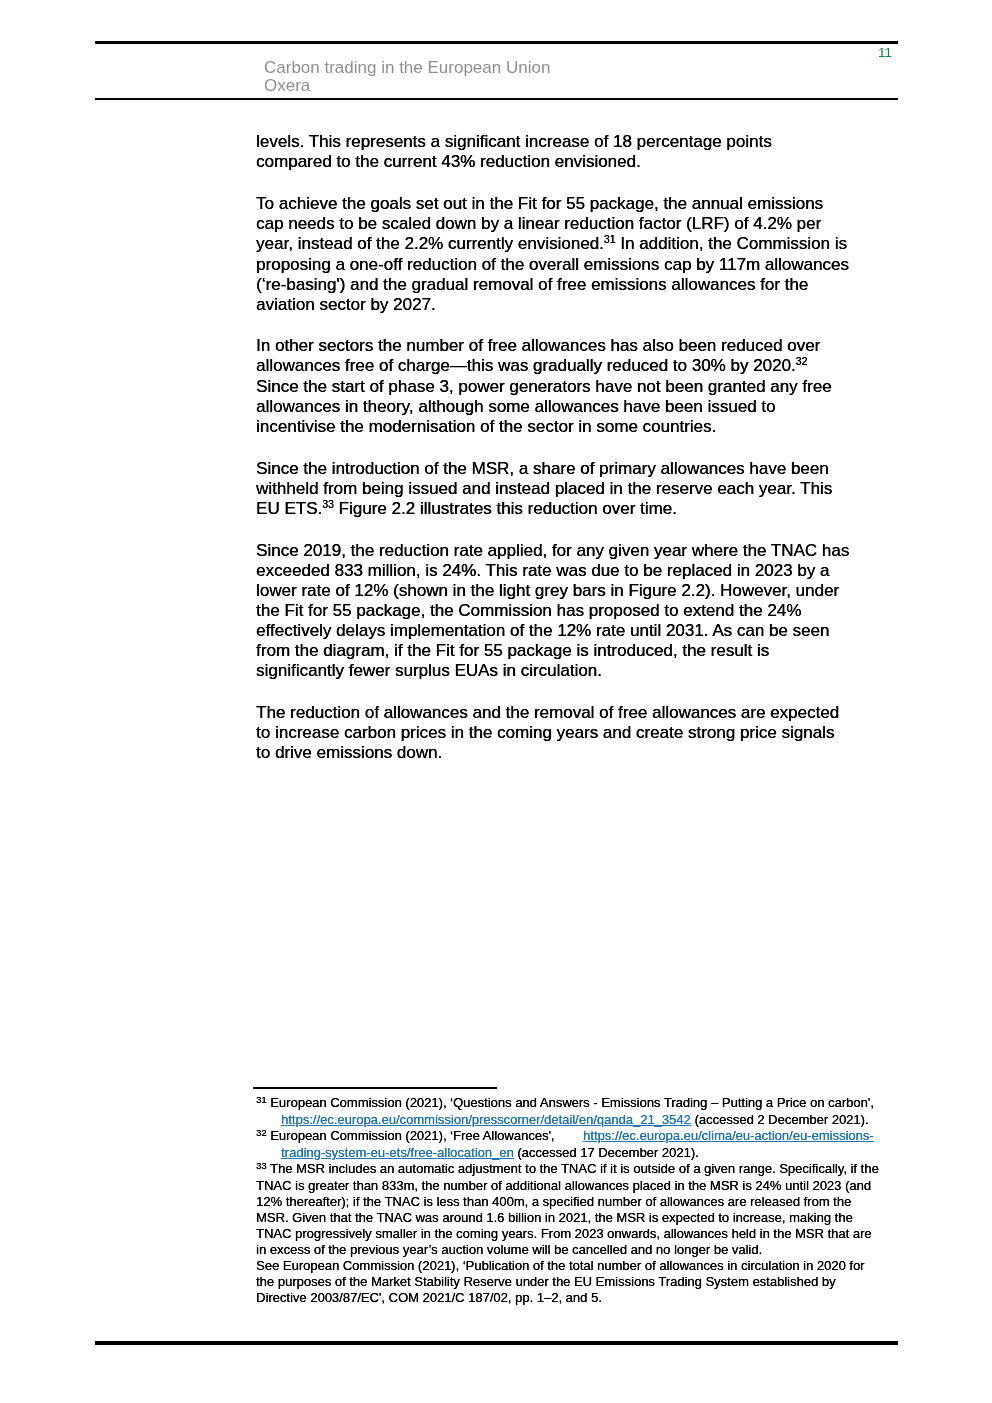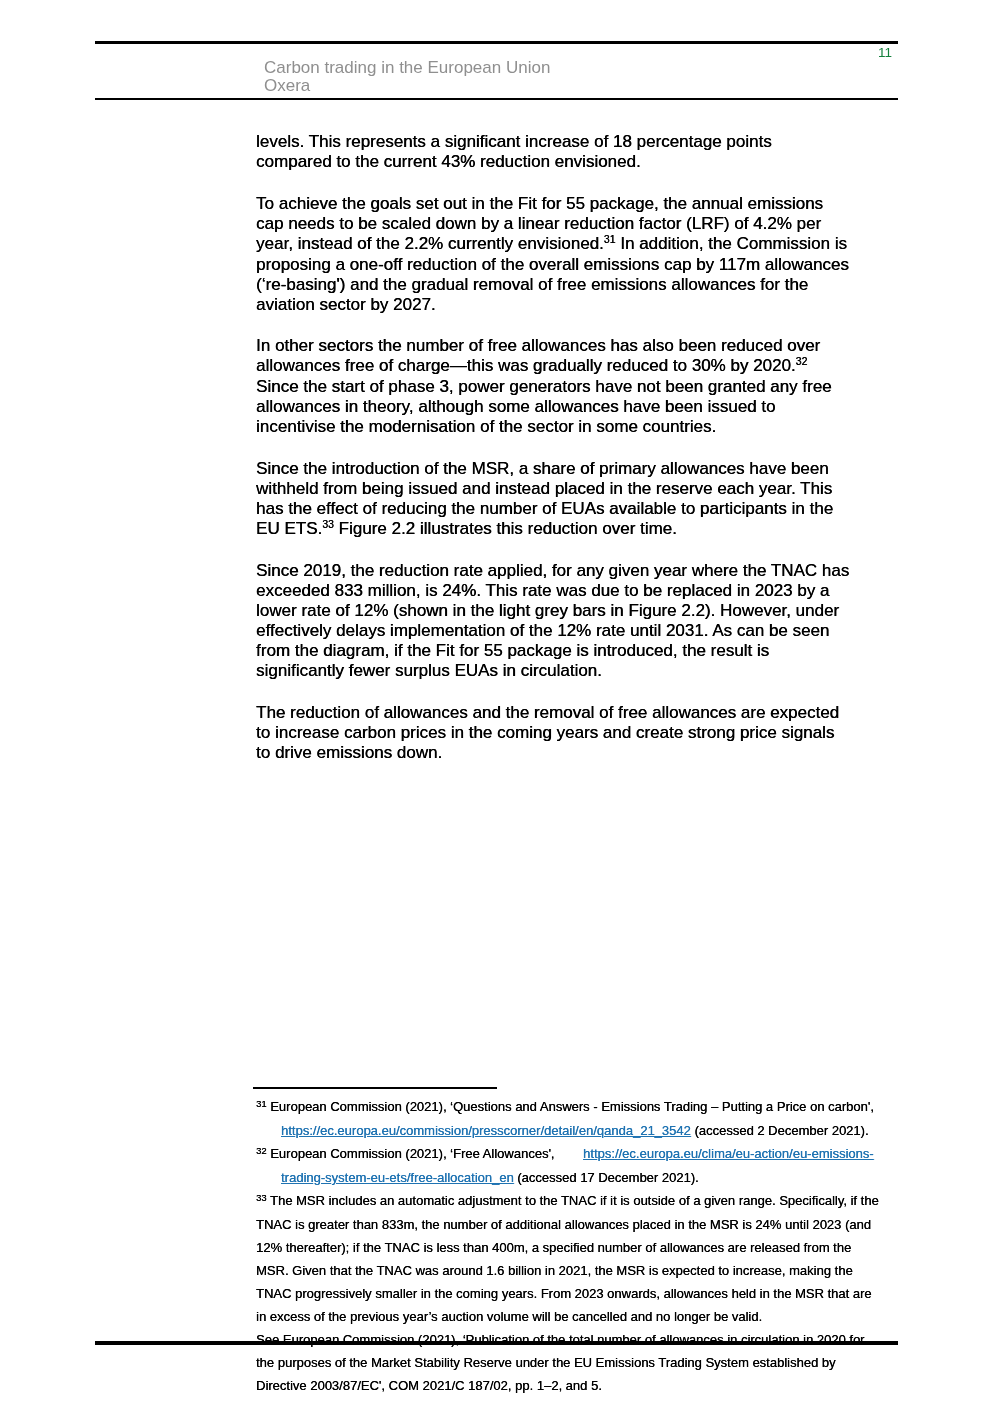--- a/index.html
+++ b/index.html
@@ -26,21 +26,21 @@
     color:#15803d;font-size:13.5px;
   }
   .body-text{
     position:absolute;left:256px;top:132px;width:700px;
     font-size:17px;line-height:20px;
     text-shadow:0.33px 0 0 currentColor;
   }
   .body-text .para{margin:0 0 21.5px 0;}
   .footnotes{
     position:absolute;left:256px;top:1095px;width:700px;
-    font-size:13px;line-height:23px;
+    font-size:13px;line-height:16px;
     text-shadow:0.25px 0 0 currentColor;
   }
   .footnotes .para{margin:0;}
   .line{white-space:pre;}
   .body-text .sup{font-size:10.5px;position:relative;top:-6px;}
   .footnotes .sup{font-size:9.5px;position:relative;top:-4px;}
   .link{color:#1f73b2;text-decoration:underline;cursor:pointer;padding-left:25px;}
 </style>
 </head>
 <body>
@@ -74,27 +74,27 @@
       <div class="para">
         <div class="line"><span>In other sectors the number of free allowances has also been reduced over</span></div>
         <div class="line"><span>allowances free of charge—this was gradually reduced to 30% by 2020.</span><span class="sup">32</span></div>
         <div class="line"><span>Since the start of phase 3, power generators have not been granted any free</span></div>
         <div class="line"><span>allowances in theory, although some allowances have been issued to</span></div>
         <div class="line"><span>incentivise the modernisation of the sector in some countries.</span></div>
       </div>
       <div class="para">
         <div class="line"><span>Since the introduction of the MSR, a share of primary allowances have been</span></div>
         <div class="line"><span>withheld from being issued and instead placed in the reserve each year. This</span></div>
-        <div class="line"><span>has the effect of reducing the number of EUAs available to participants in the</span></div>
         <div class="line"><span>EU ETS.</span><span class="sup">33</span><span> Figure 2.2 illustrates this reduction over time.</span></div>
       </div>
       <div class="para">
         <div class="line"><span>Since 2019, the reduction rate applied, for any given year where the TNAC has</span></div>
         <div class="line"><span>exceeded 833 million, is 24%. This rate was due to be replaced in 2023 by a</span></div>
         <div class="line"><span>lower rate of 12% (shown in the light grey bars in Figure 2.2). However, under</span></div>
+        <div class="line"><span>the Fit for 55 package, the Commission has proposed to extend the 24%</span></div>
         <div class="line"><span>effectively delays implementation of the 12% rate until 2031. As can be seen</span></div>
         <div class="line"><span>from the diagram, if the Fit for 55 package is introduced, the result is</span></div>
         <div class="line"><span>significantly fewer surplus EUAs in circulation.</span></div>
       </div>
       <div class="para">
         <div class="line"><span>The reduction of allowances and the removal of free allowances are expected</span></div>
         <div class="line"><span>to increase carbon prices in the coming years and create strong price signals</span></div>
         <div class="line"><span>to drive emissions down.</span></div>
       </div>
     </div>

